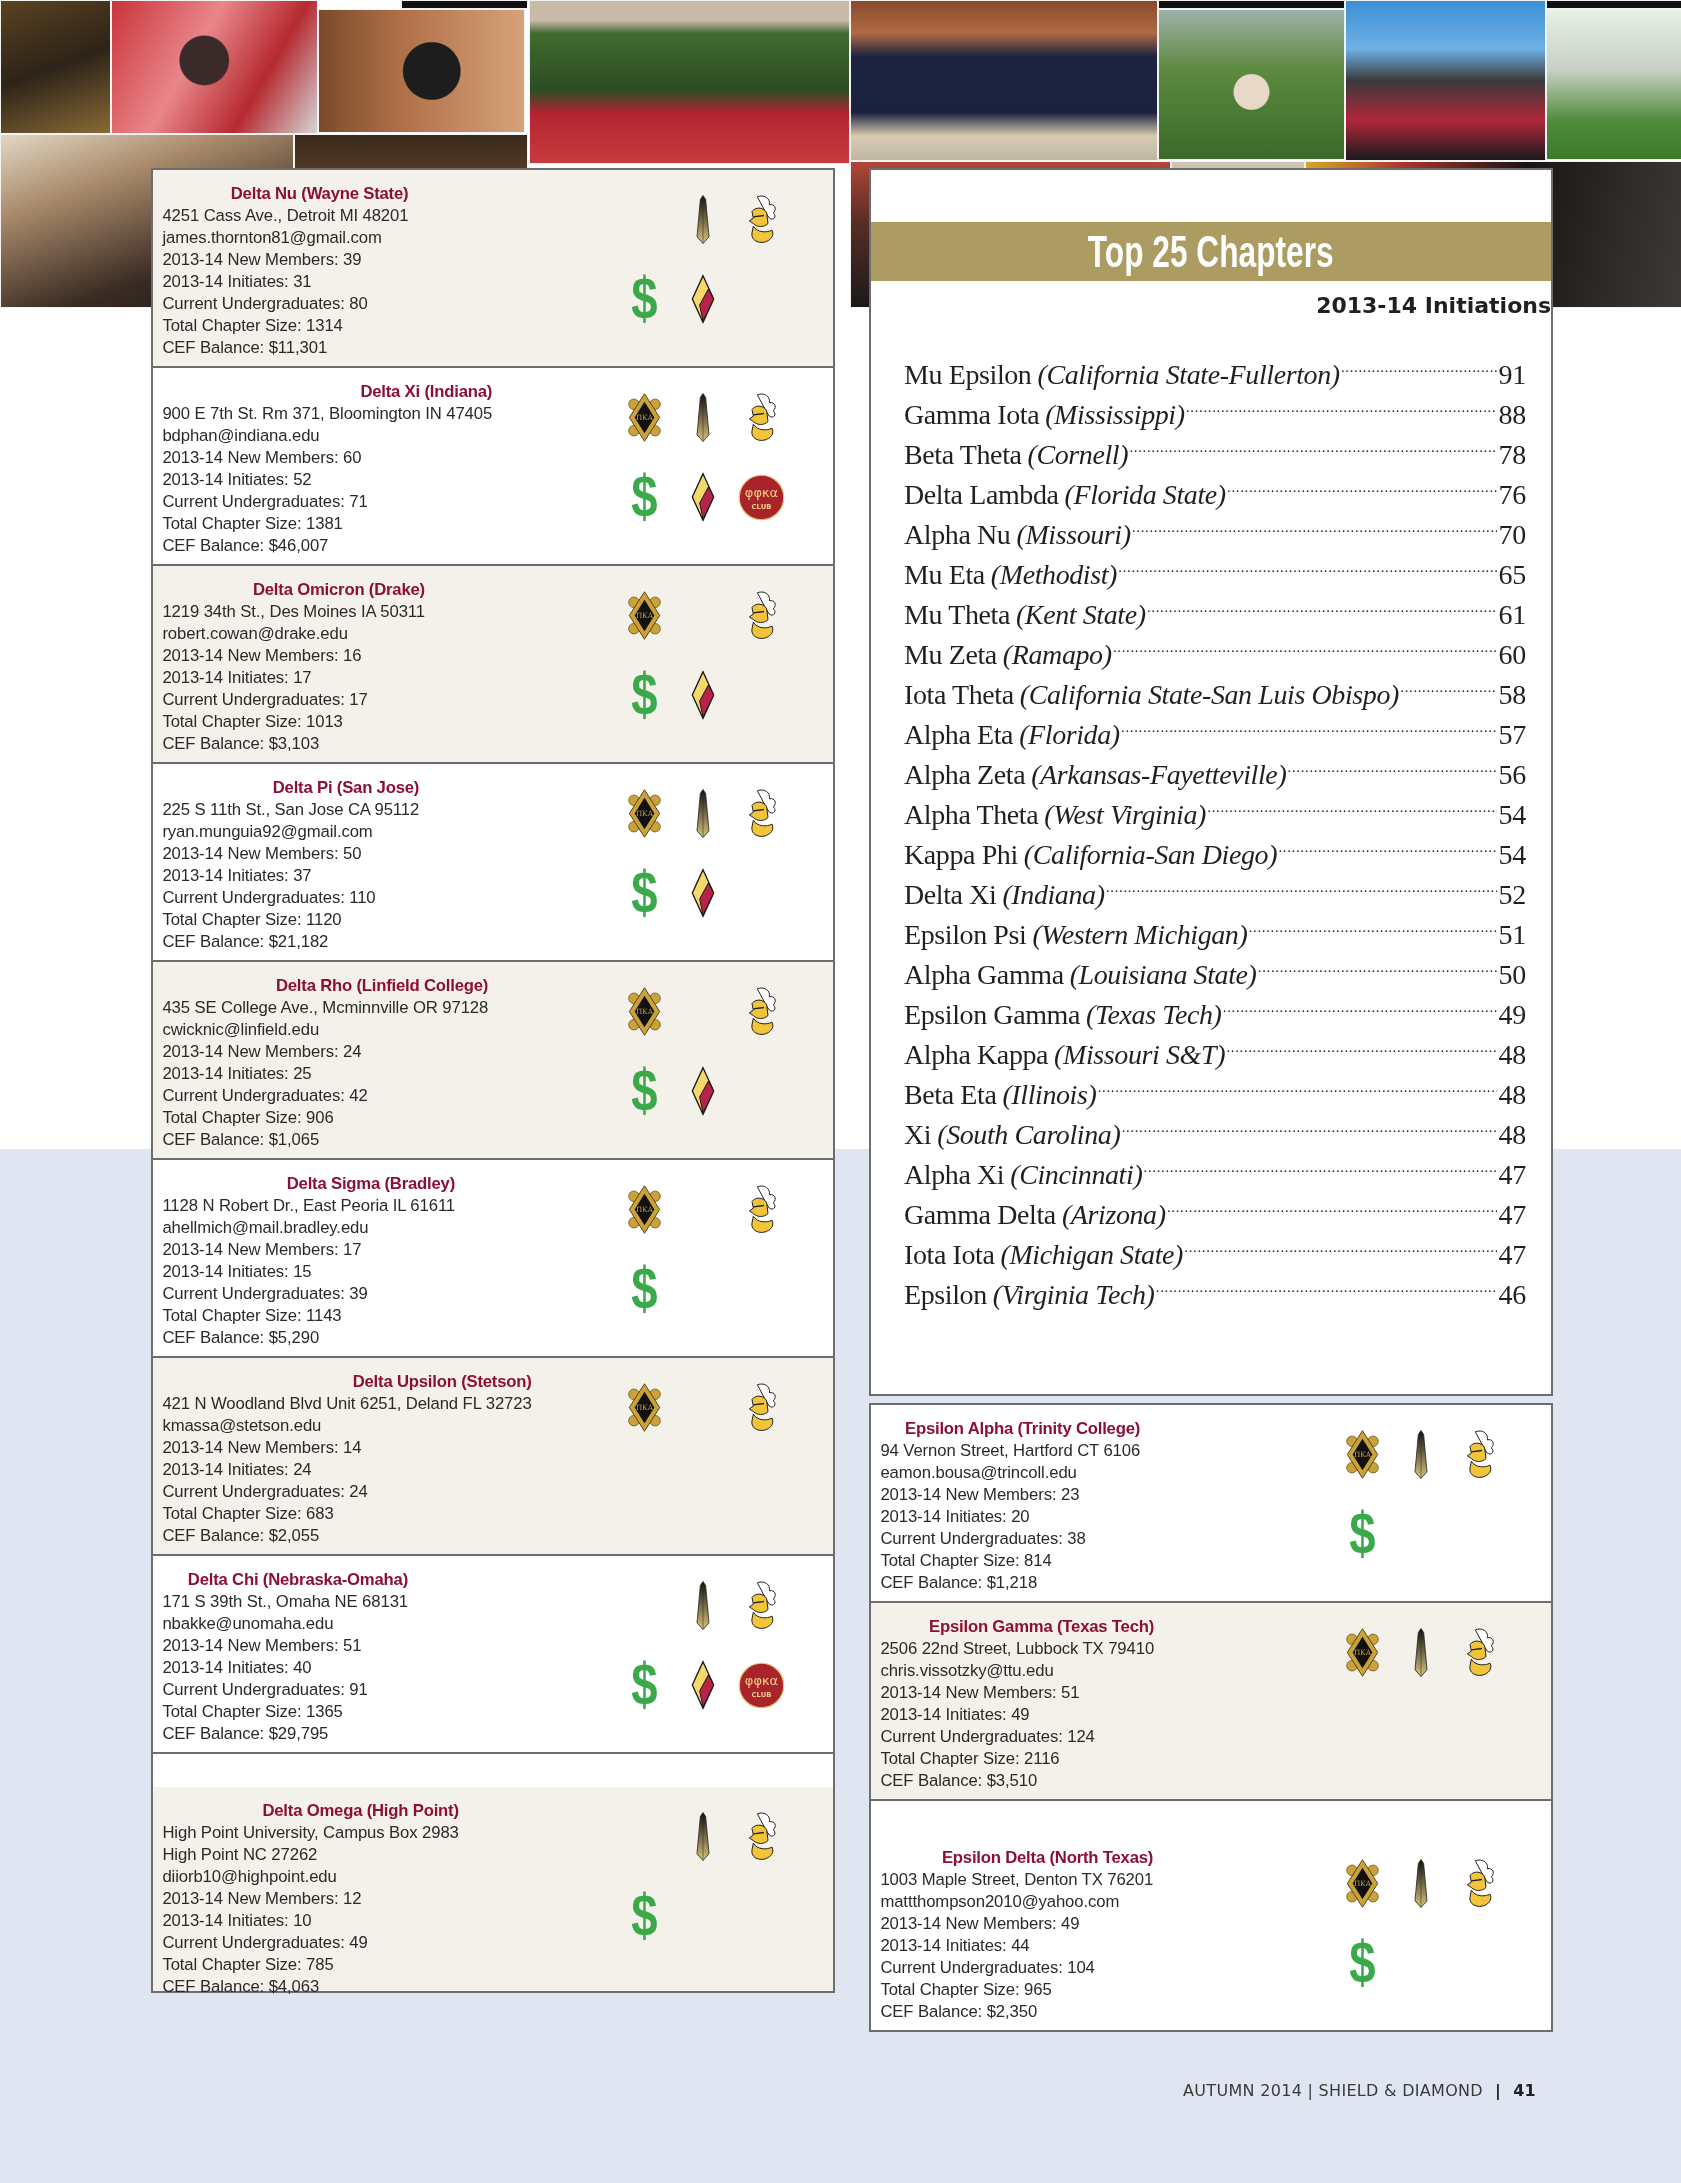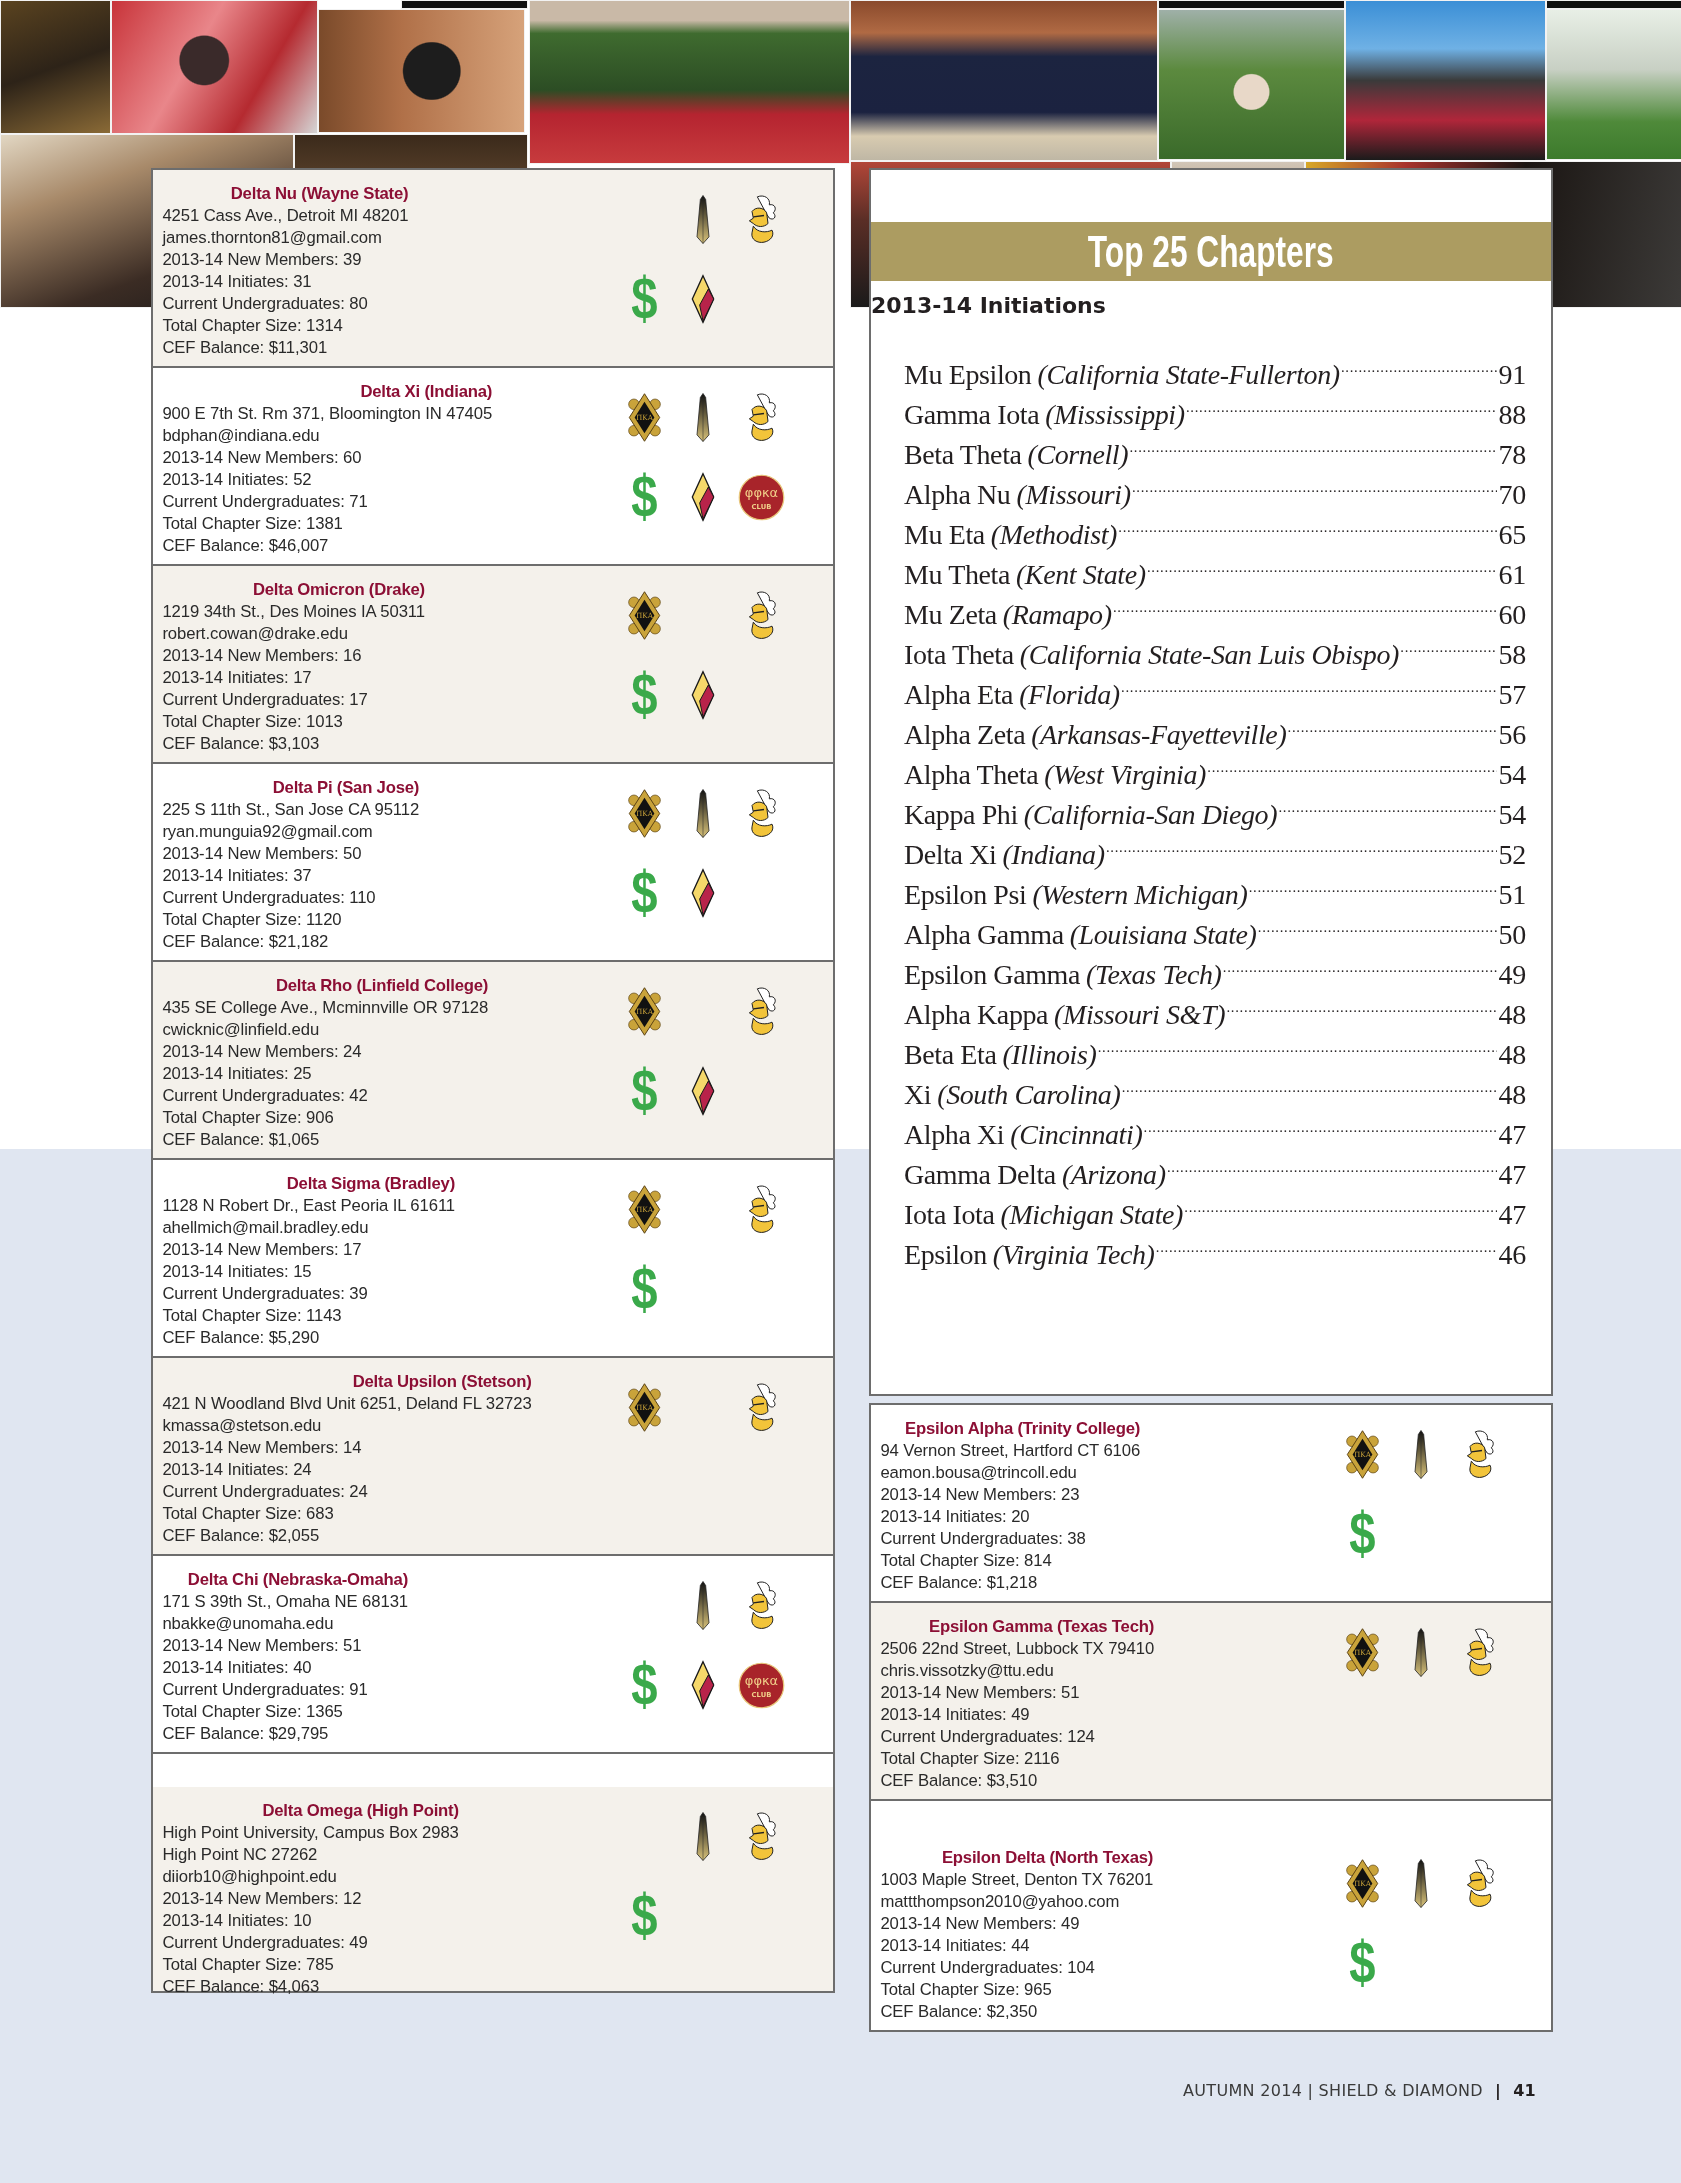--- a/index.html
+++ b/index.html
@@ -43,21 +43,21 @@
   .ic { position: absolute; width: 47px; height: 50px; display: flex; align-items: center; justify-content: center; }
   .ic.c1 { left: 0; } .ic.c2 { left: 58px; } .ic.c3 { left: 117px; }
   .ic.r1 { top: 0; } .ic.r2 { top: 80px; }
   .ic svg { display: block; }
   .dollar { font-family: "Liberation Sans", sans-serif; font-weight: bold; font-size: 59px; color: #3aa94a; line-height: 1; transform: scaleX(0.8); }
 
   
   .top25 { position: absolute; left: 869px; top: 168px; width: 684px; height: 1228px; border: 2px solid #6d6d6d; box-sizing: border-box; background: #ffffff; }
   .t25-band { position: absolute; left: 0; top: 52px; width: 100%; height: 59px; background: #ac9c61; display: flex; align-items: center; justify-content: center; }
   .t25-title { font-family: "Liberation Sans", sans-serif; font-weight: bold; font-size: 44px; color: #fff; transform: scaleX(0.72); letter-spacing: 0px; white-space: nowrap; }
-  .t25-sub { position: absolute; left: 0; width: 100%; top: 123px; text-align: left; font-family: "DejaVu Sans", sans-serif; font-weight: bold; font-size: 22px; color: #231f20; }
+  .t25-sub { position: absolute; left: 0; width: 100%; top: 123px; text-align: right; font-family: "DejaVu Sans", sans-serif; font-weight: bold; font-size: 22px; color: #231f20; }
   .t25-list { position: absolute; left: 33px; top: 189px; width: 622px; }
   .t25-row { display: flex; align-items: flex-start; height: 40px; font-family: "Liberation Serif", serif; font-size: 28px; color: #231f20; white-space: nowrap; }
   .t25-row .ch { letter-spacing: -0.4px; }
   .t25-row .sc { font-style: italic; letter-spacing: -0.4px; margin-left: 6px; }
   .t25-row .dots { flex: 1; overflow: hidden; margin: 0 1.3px; font-size: 14.7px; letter-spacing: 0.7px; color: #231f20; }
   .t25-row .dots::before { content: "................................................................................................................................................................"; }
   .t25-row .cnt { letter-spacing: -0.3px; }
 
   .right-cards { position: absolute; left: 869px; top: 1403px; width: 684px; border: 2px solid #6d6d6d; box-sizing: border-box; background: #fff; }
 
@@ -439,20 +439,26 @@
         <span class="dots"></span>
         <span class="cnt">88</span>
       </div>
       <div class="t25-row">
         <span class="ch">Beta Theta</span>
         <span class="sc">(Cornell)</span>
         <span class="dots"></span>
         <span class="cnt">78</span>
       </div>
       <div class="t25-row">
+        <span class="ch">Delta Lambda</span>
+        <span class="sc">(Florida State)</span>
+        <span class="dots"></span>
+        <span class="cnt">76</span>
+      </div>
+      <div class="t25-row">
         <span class="ch">Alpha Nu</span>
         <span class="sc">(Missouri)</span>
         <span class="dots"></span>
         <span class="cnt">70</span>
       </div>
       <div class="t25-row">
         <span class="ch">Mu Eta</span>
         <span class="sc">(Methodist)</span>
         <span class="dots"></span>
         <span class="cnt">65</span>

